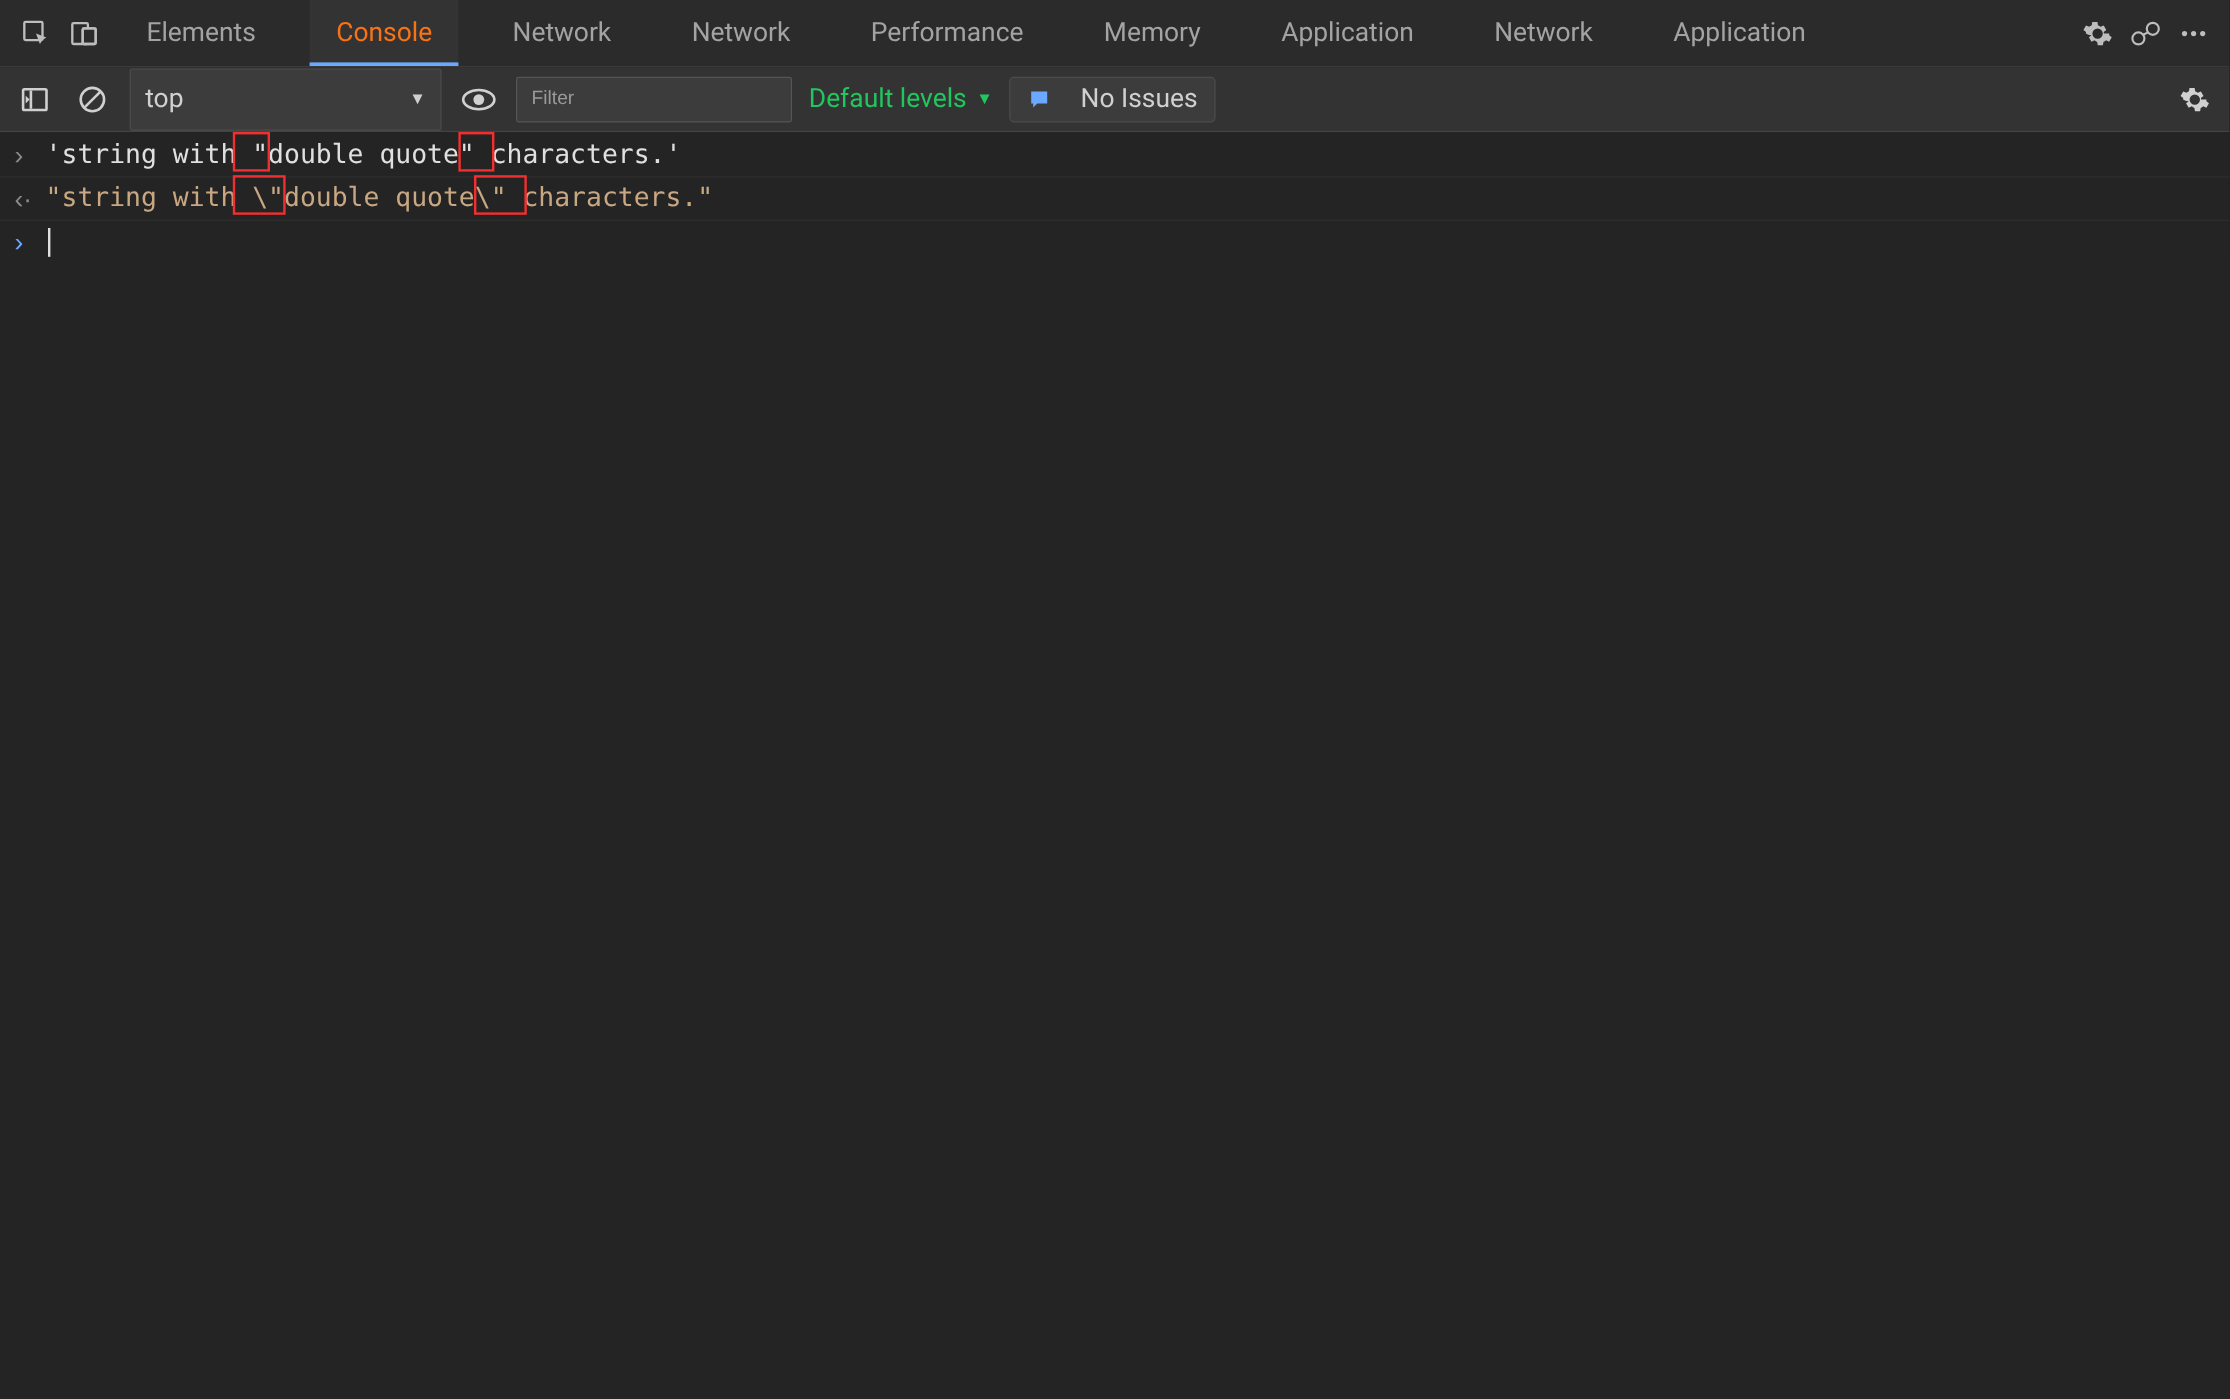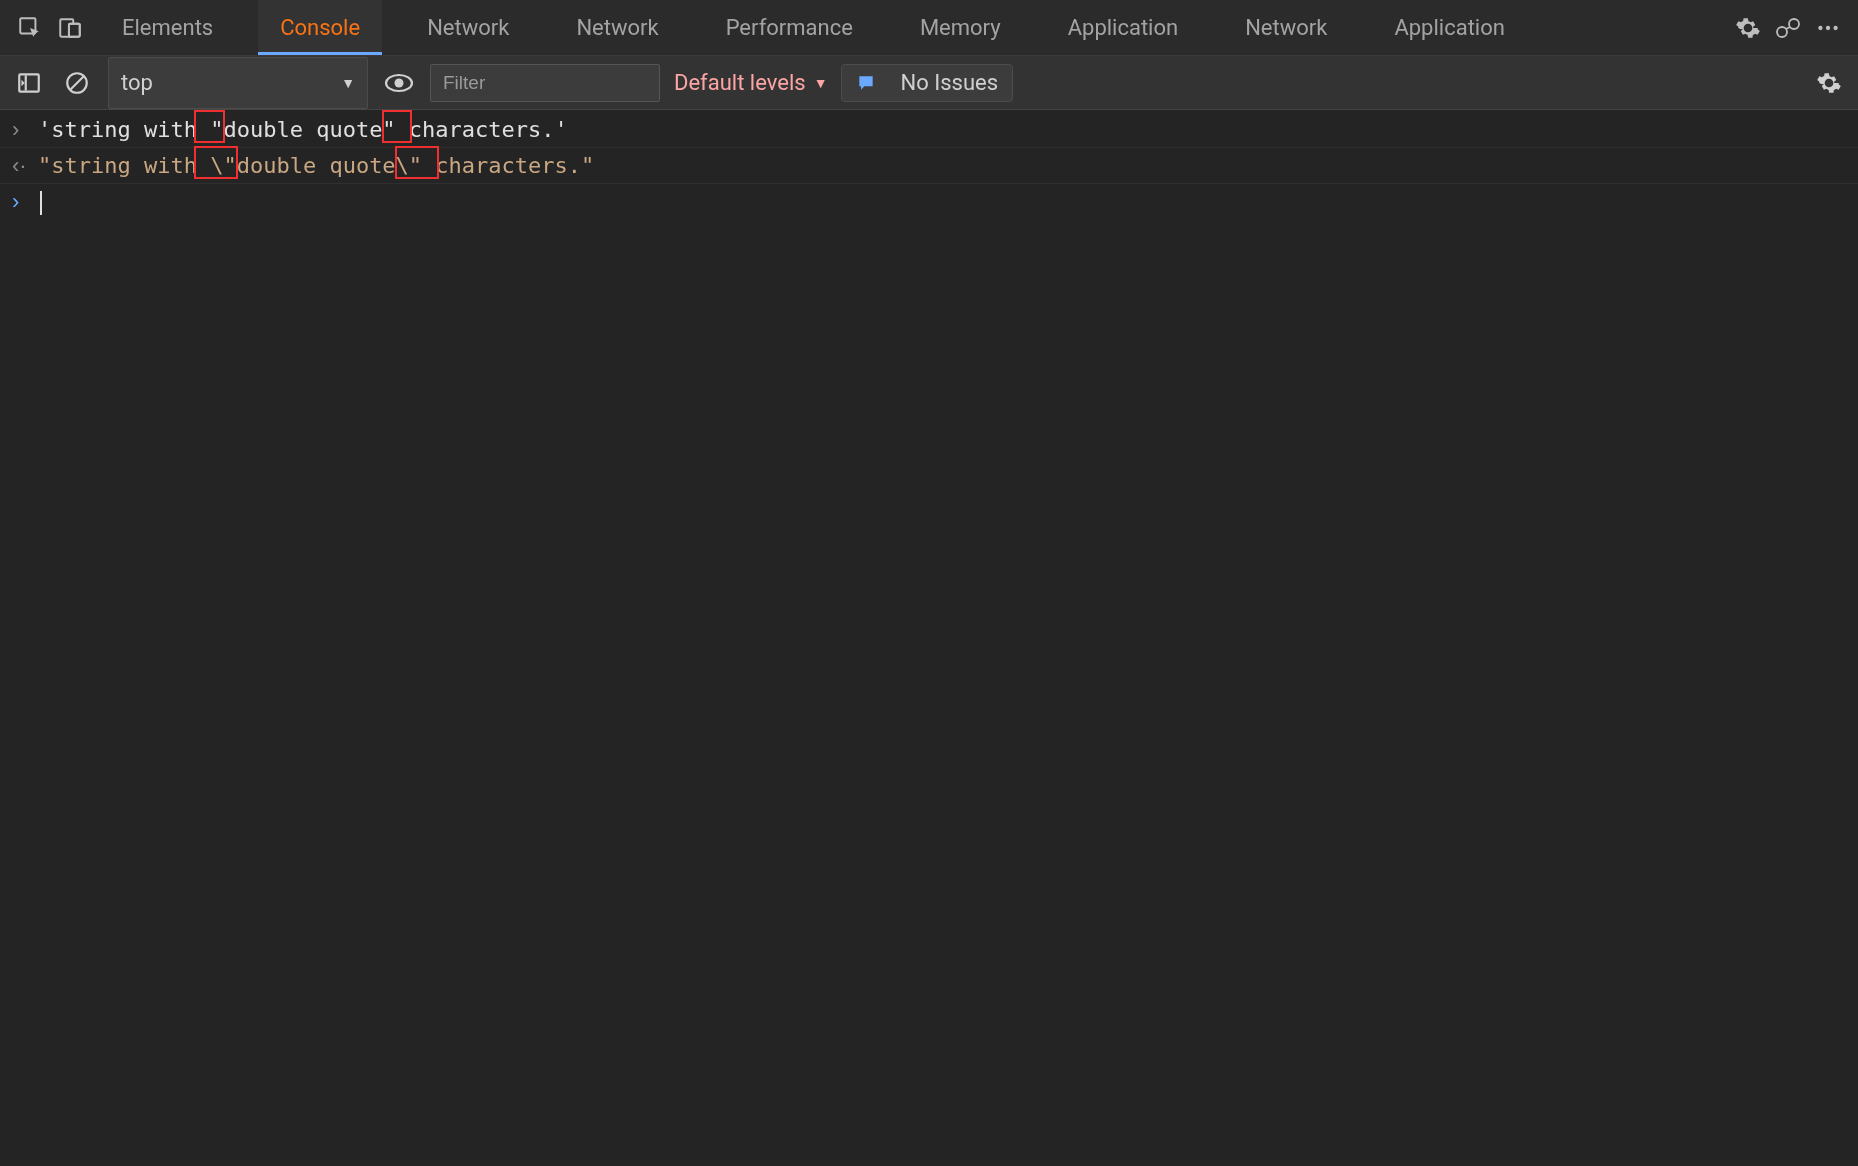--- a/index.html
+++ b/index.html
@@ -92,30 +92,30 @@
     cursor: pointer;
     border-radius: 2px;
   }
   .context-select .arrow { font-size: 14px; color: #cfcfcf; }
   .filter-input {
     background: #3c3c3c;
     border: 1px solid #555555;
     height: 38px;
     width: 230px;
     color: #d0d0d0;
-    font-size: 19px;
+    font-size: 16px;
     padding: 0 12px;
     border-radius: 2px;
   }
   .filter-input::placeholder { color: #9a9a9a; }
   .levels {
     display: flex;
     align-items: center;
     gap: 8px;
-    color: #fca5a5;
+    color: #22c55e;
     cursor: pointer;
   }
   .issues-pill {
     display: flex;
     align-items: center;
     gap: 24px;
     background: #3c3c3c;
     border: 1px solid #4c4c4c;
     height: 38px;
     padding: 0 14px;

